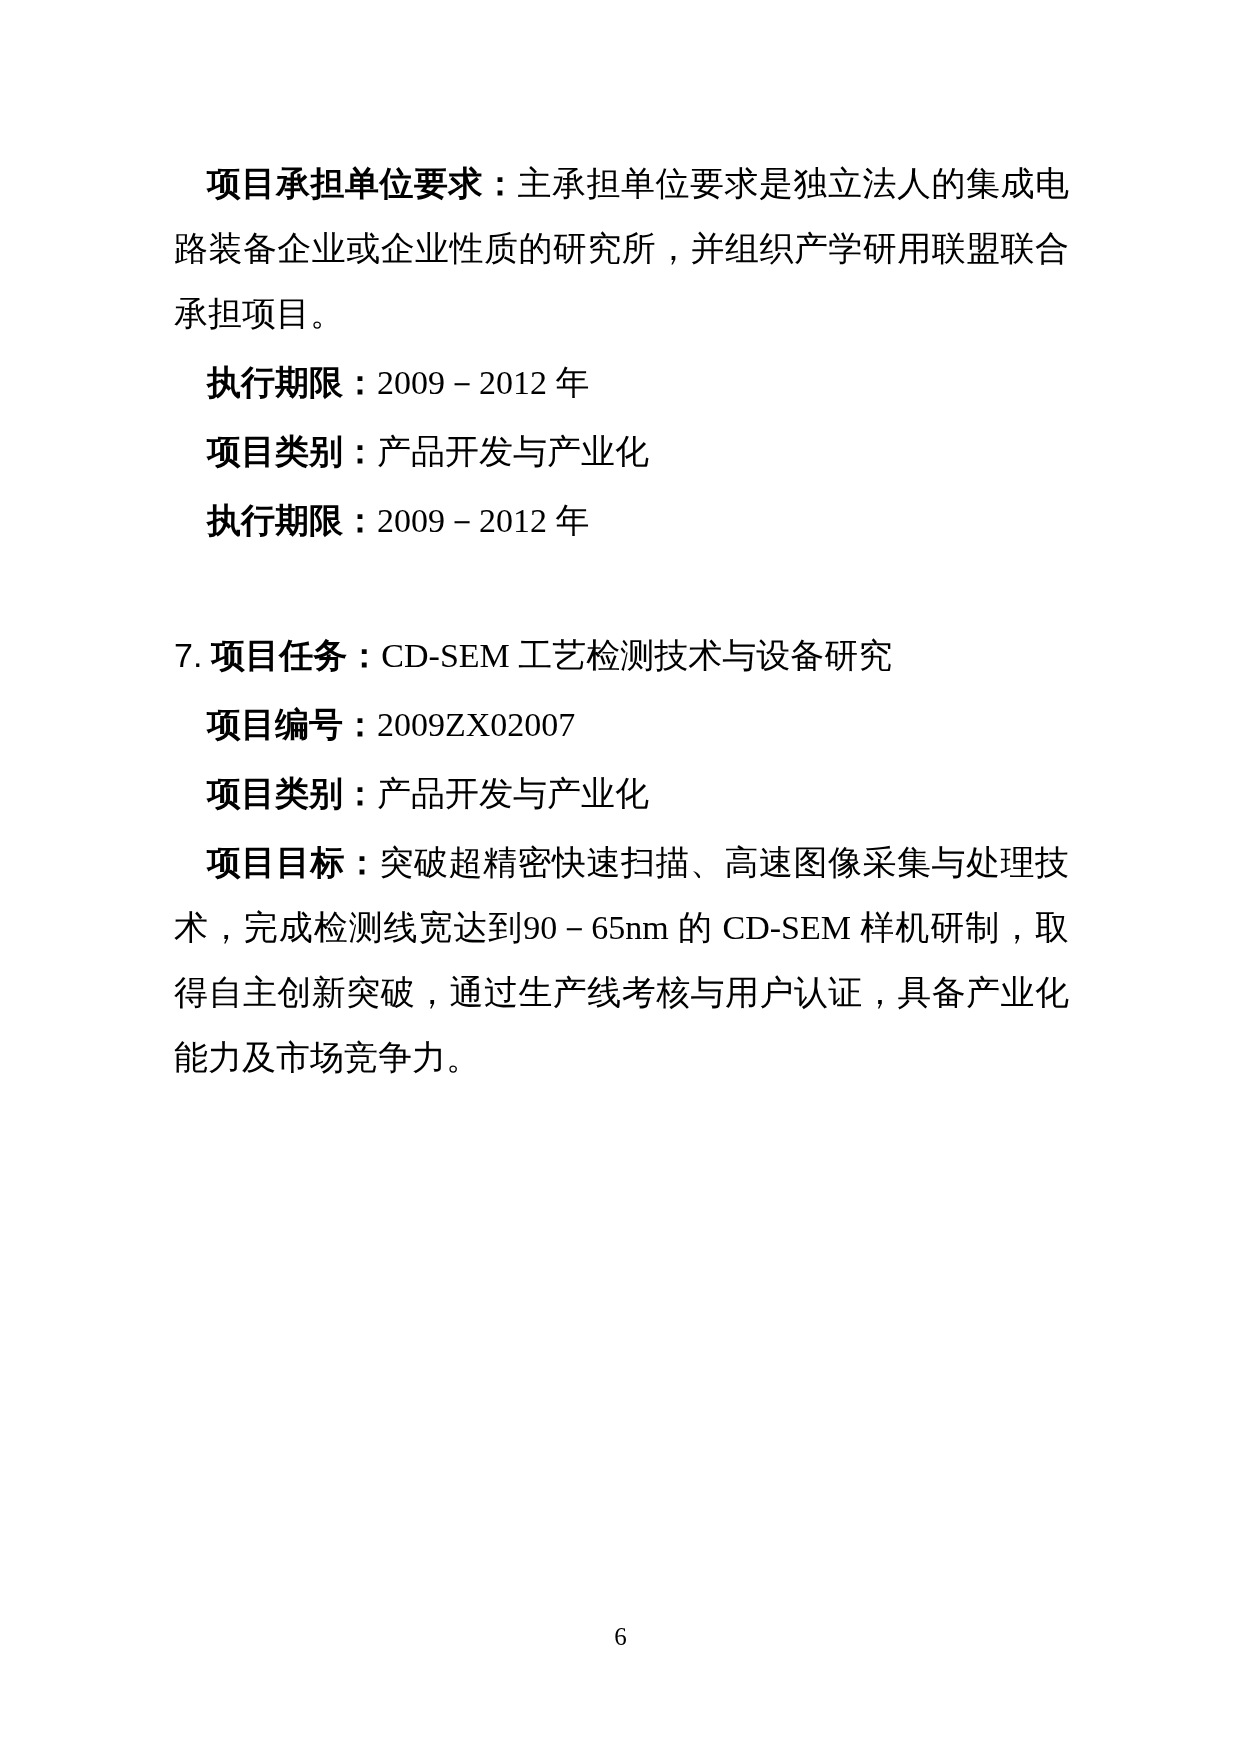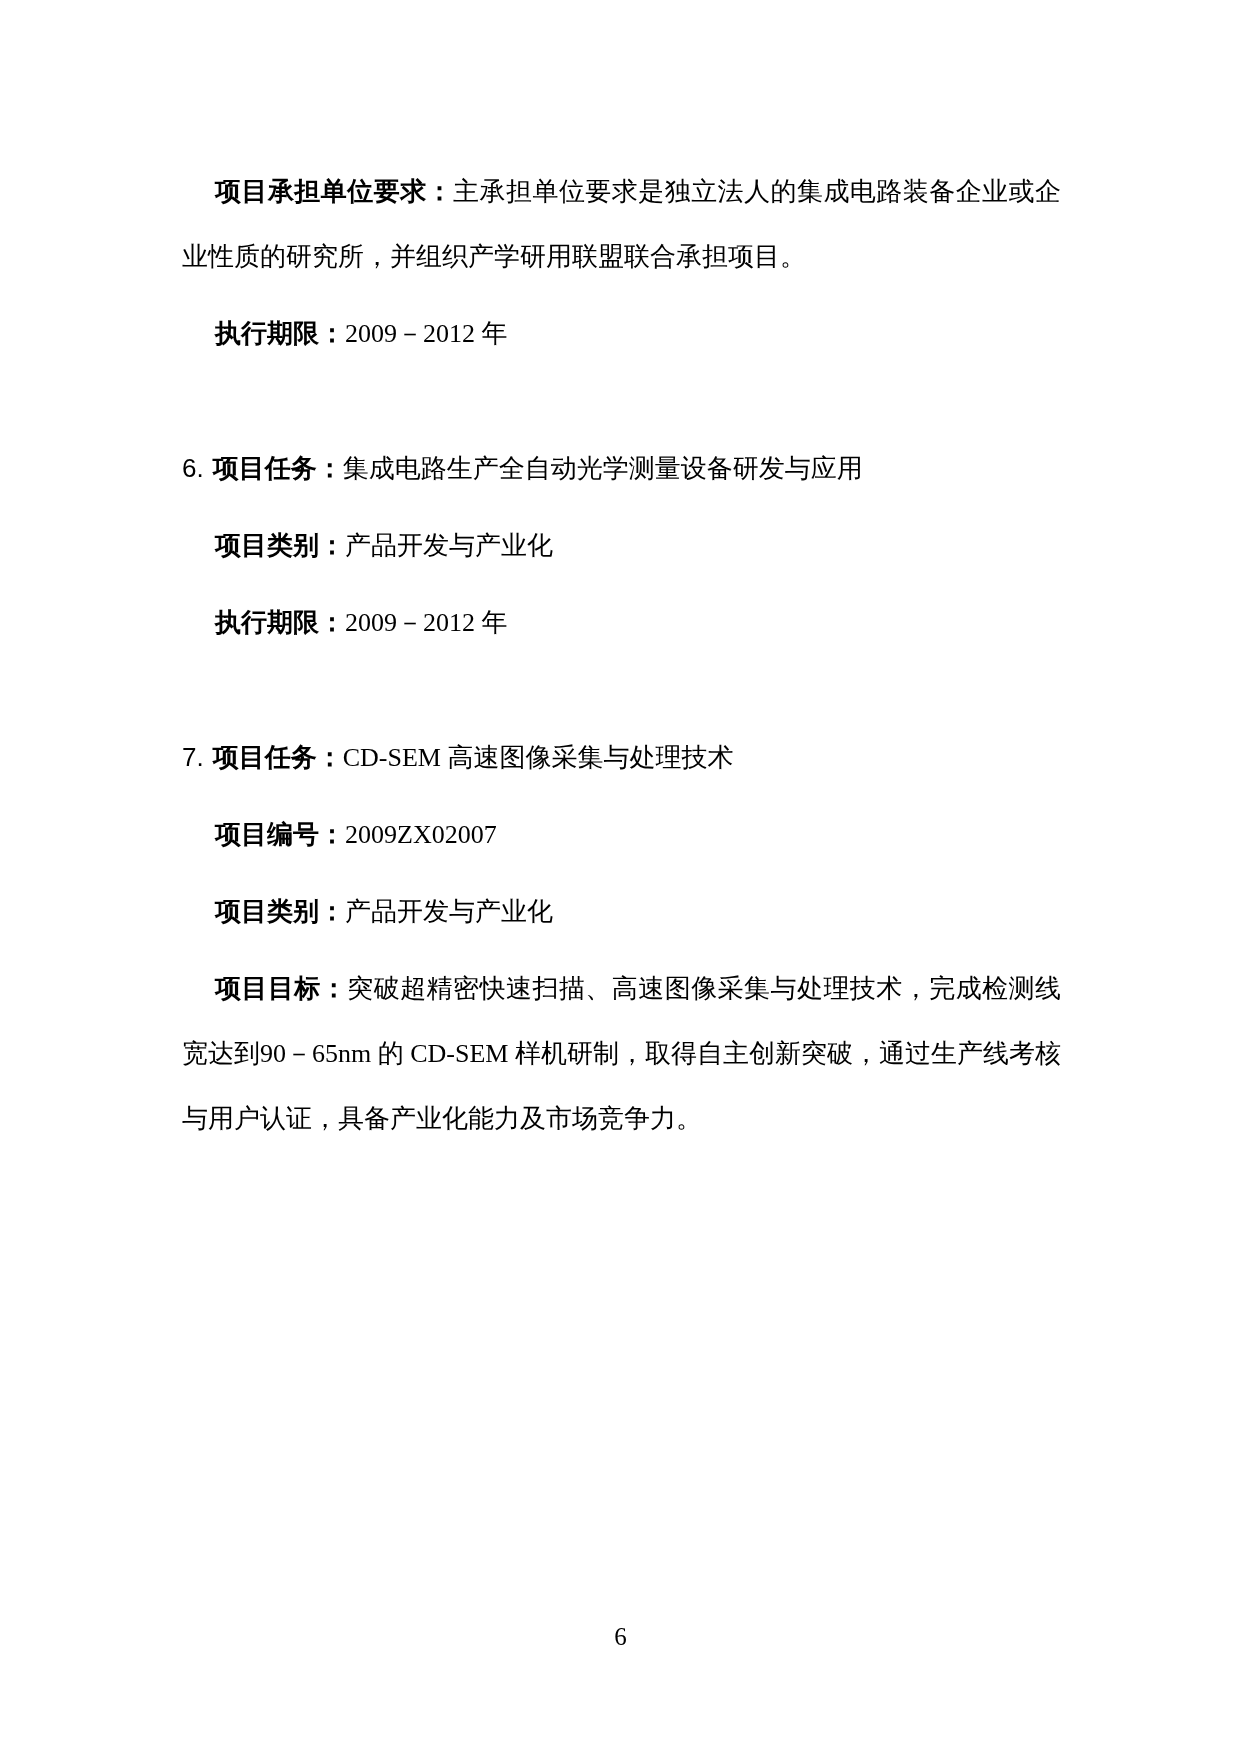--- a/index.html
+++ b/index.html
@@ -10,22 +10,22 @@
     color:#000000;
     font-family:"Liberation Serif","DejaVu Serif",serif;
     overflow:hidden;
   }
   .content {
     position:absolute;
     left:170px; top:147px;
     width:903px;
   }
   p.para {
-    margin:12px;
-    font-size:26px;
+    margin:4px;
+    font-size:34px;
     line-height:65px;
     text-align:justify;
     text-align-last:left;
     text-indent:33px;
     word-break:break-all;
   }
   p.heading {
     text-indent:0;
     margin-top:70px;
   }
@@ -49,30 +49,29 @@
 </head>
 <body>
 
 <div class="page">
   <div class="content">
 
     <p class="para"><span class="lbl">项目承担单位要求：</span><span>主承担单位要求是独立法人的集成电路装备企业或企业性质的研究所，并组织产学研用联盟联合承担项目。</span></p>
 
     <p class="para"><span class="lbl">执行期限：</span><span>2009－2012 年</span></p>
 
-    <p class="para heading"><span class="num">6.</span><span class="lbl">项目任务：</span><span>集成电路生产全自动光学测量设备研发与应用</span></p>
 
 
     <p class="para"><span class="lbl">项目类别：</span><span>产品开发与产业化</span></p>
 
 
 
     <p class="para"><span class="lbl">执行期限：</span><span>2009－2012 年</span></p>
 
-    <p class="para heading"><span class="num">7.</span><span class="lbl">项目任务：</span><span>CD-SEM 高速图像采集与处理技术</span></p>
+    <p class="para heading"><span class="num">7.</span><span class="lbl">项目任务：</span><span>CD-SEM 工艺检测技术与设备研究</span></p>
 
     <p class="para"><span class="lbl">项目编号：</span><span>2009ZX02007</span></p>
 
     <p class="para"><span class="lbl">项目类别：</span><span>产品开发与产业化</span></p>
 
     <p class="para"><span class="lbl">项目目标：</span><span>突破超精密快速扫描、高速图像采集与处理技术，完成检测线宽达到90－65nm 的 CD-SEM 样机研制，取得自主创新突破，通过生产线考核与用户认证，具备产业化能力及市场竞争力。</span></p>
 
   </div>
 
   <div class="page-number">6</div>

